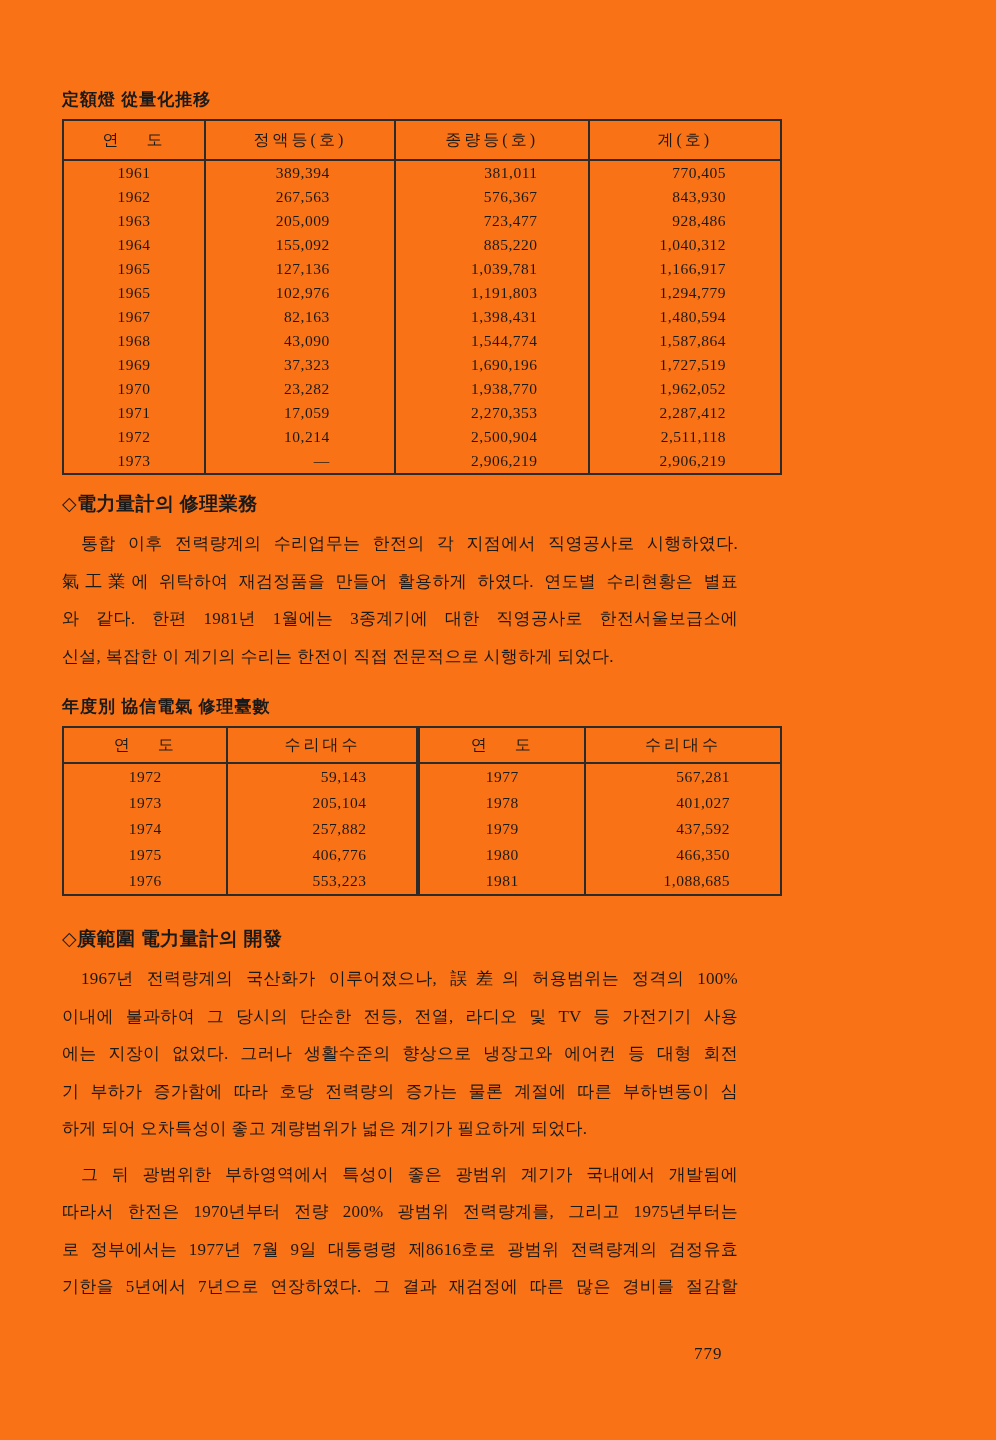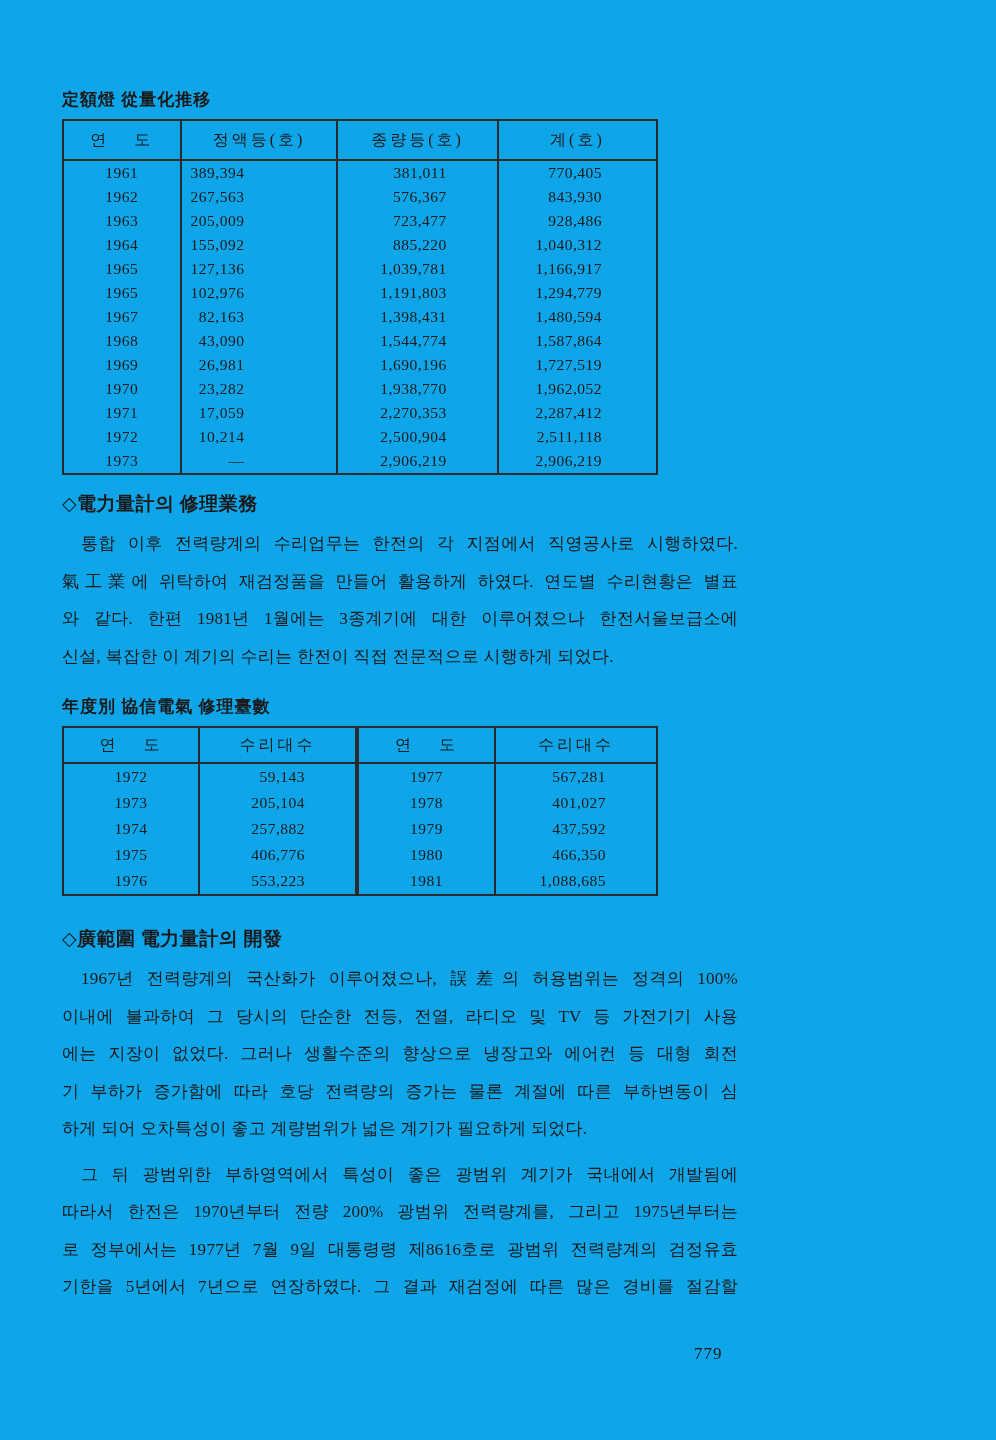--- a/index.html
+++ b/index.html
@@ -2,42 +2,42 @@
 <html><head>
 <meta charset="utf-8">
 <style>
   html,body { margin:0; padding:0; }
   body { background:#e8e8e8; }
   .page {
     position: relative;
     width: 996px;
     height: 1440px;
     margin: 0 auto;
-    background: #0ea5e9;
+    background: #f97316;
     font-family: "Liberation Serif", "DejaVu Serif", serif;
     color: #1a1a1a;
     overflow: hidden;
   }
   .content {
     position: absolute;
     left: 62px;
     top: 0;
     width: 676px;
   }
   .tbl-title {
     font-size: 17px;
     font-weight: bold;
     letter-spacing: 1px;
   }
   .tbl-title.first { margin-top: 88px; }
   .tbl-title.second { margin-top: 20px; }
 
   table {
     border-collapse: collapse;
-    width: 596px;
+    width: 720px;
     table-layout: fixed;
     margin-top: 8px;
   }
   table, th, td { border: 2px solid #2b2b2b; }
   th {
     font-size: 16px;
     font-weight: normal;
     letter-spacing: 3px;
     word-spacing: 18px;
     text-align: center;
@@ -47,21 +47,21 @@
     font-size: 15.5px;
     padding: 0;
     border-top: none;
     border-bottom: none;
     letter-spacing: 0.5px;
   }
   
   #t1 th { height: 38px; border-bottom: 2px solid #2b2b2b; }
   #t1 td { height: 24px; }
   #t1 td:nth-child(1) { text-align: center; }
-  #t1 td:nth-child(2) { text-align: right; padding-right: 92px; }
+  #t1 td:nth-child(2) { text-align: right; padding-right: 64px; }
   #t1 td:nth-child(3) { text-align: right; padding-right: 50px; }
   #t1 td:nth-child(4) { text-align: right; padding-right: 54px; }
   
   #t2 th { height: 34px; border-bottom: 2px solid #2b2b2b; }
   #t2 td { height: 26px; }
   #t2 td:nth-child(odd) { text-align: center; }
   #t2 td:nth-child(even) { text-align: right; padding-right: 50px; }
   #t2 th:nth-child(3), #t2 td:nth-child(3) { border-left: 4px solid #2b2b2b; }
 
   .sec-heading {
@@ -158,21 +158,21 @@
             <td>1,480,594</td>
           </tr>
           <tr>
             <td>1968</td>
             <td>43,090</td>
             <td>1,544,774</td>
             <td>1,587,864</td>
           </tr>
           <tr>
             <td>1969</td>
-            <td>26,981</td>
+            <td>37,323</td>
             <td>1,690,196</td>
             <td>1,727,519</td>
           </tr>
           <tr>
             <td>1970</td>
             <td>23,282</td>
             <td>1,938,770</td>
             <td>1,962,052</td>
           </tr>
           <tr>
@@ -194,21 +194,21 @@
             <td>2,906,219</td>
           </tr>
         </tbody>
     </table>
 
     <div class="sec-heading first">◇電力量計의 修理業務</div>
 
     <div class="para">
       <div class="line j indent">통합 이후 전력량계의 수리업무는 한전의 각 지점에서 직영공사로 시행하였다.</div>
       <div class="line j">氣工業에 위탁하여 재검정품을 만들어 활용하게 하였다. 연도별 수리현황은 별표</div>
-      <div class="line j">와 같다. 한편 1981년 1월에는 3종계기에 대한 이루어졌으나 한전서울보급소에</div>
+      <div class="line j">와 같다. 한편 1981년 1월에는 3종계기에 대한 직영공사로 한전서울보급소에</div>
       <div class="line last">신설, 복잡한 이 계기의 수리는 한전이 직접 전문적으로 시행하게 되었다.</div>
     </div>
 
     <div class="tbl-title second">年度別 協信電氣 修理臺數</div>
 
     <table id="t2">
       <colgroup>
         <col style="width:22.9%">
           <col style="width:26.6%">
           <col style="width:23.2%">

